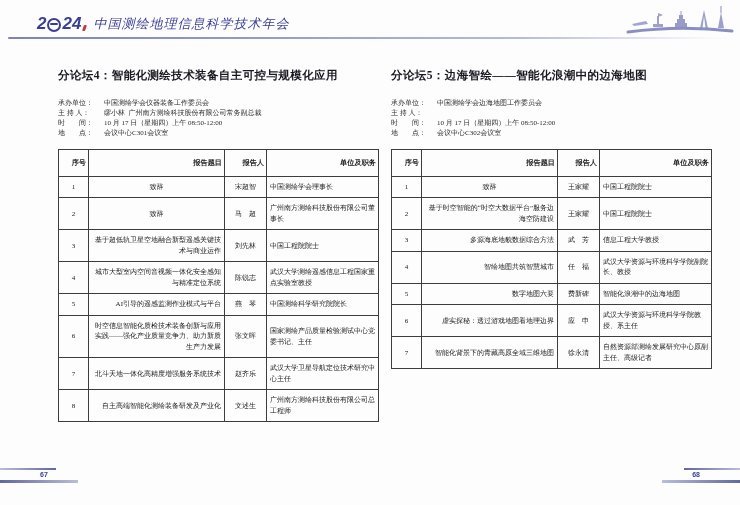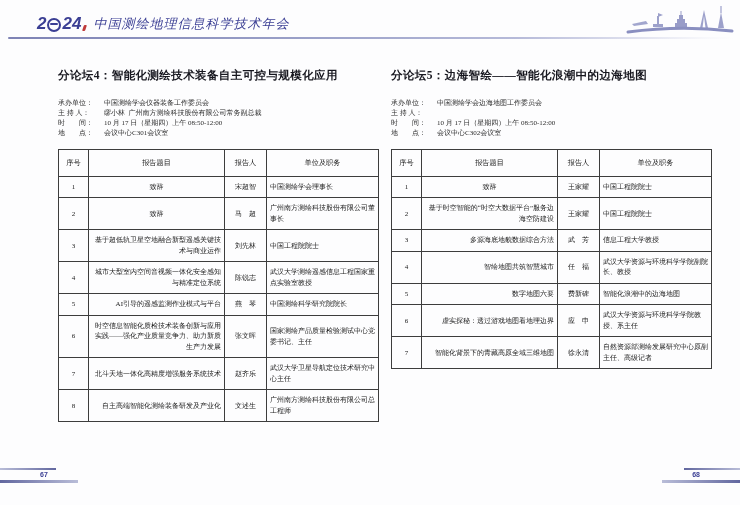--- a/index.html
+++ b/index.html
@@ -47,21 +47,21 @@
   .meta { font-size:7px; color:#2b2b2b; }
   .meta-row { display:flex; line-height:10px; }
   .meta-label { flex:none; width:46px; white-space:pre; }
   .meta-value { white-space:pre-wrap; }
 
   table.program {
     width:100%; border-collapse:collapse; margin-top:11px;
     font-size:7px; color:#1a1a1a; table-layout:fixed;
   }
   table.program th, table.program td { border:0.8px solid #3d3d3d; }
-  table.program th { font-size:7.2px; font-weight:normal; padding:8px 2px; text-align:center; }
+  table.program th { font-size:7.2px; font-weight:bold; padding:8px 2px; text-align:right; }
   table.program td { padding:5px 3px; line-height:1.5; vertical-align:middle; }
   td.no, td.speaker { text-align:center; }
   td.title { text-align:right; padding-left:6px; padding-right:4px; }
   td.title.c { text-align:center; padding-left:3px; }
   td.aff { text-align:left; padding-left:5px; padding-right:3px; }
 
   
   .foot-line { position:absolute; height:2px; }
   #fl-l1 { left:0;  top:468px; width:56px;  background:linear-gradient(to right,#b9bdd8,#62679f); }
   #fl-l2 { left:0;  top:480px; width:78px;  background:linear-gradient(to right,#62679f,#b9bdd8); height:2.5px; }

